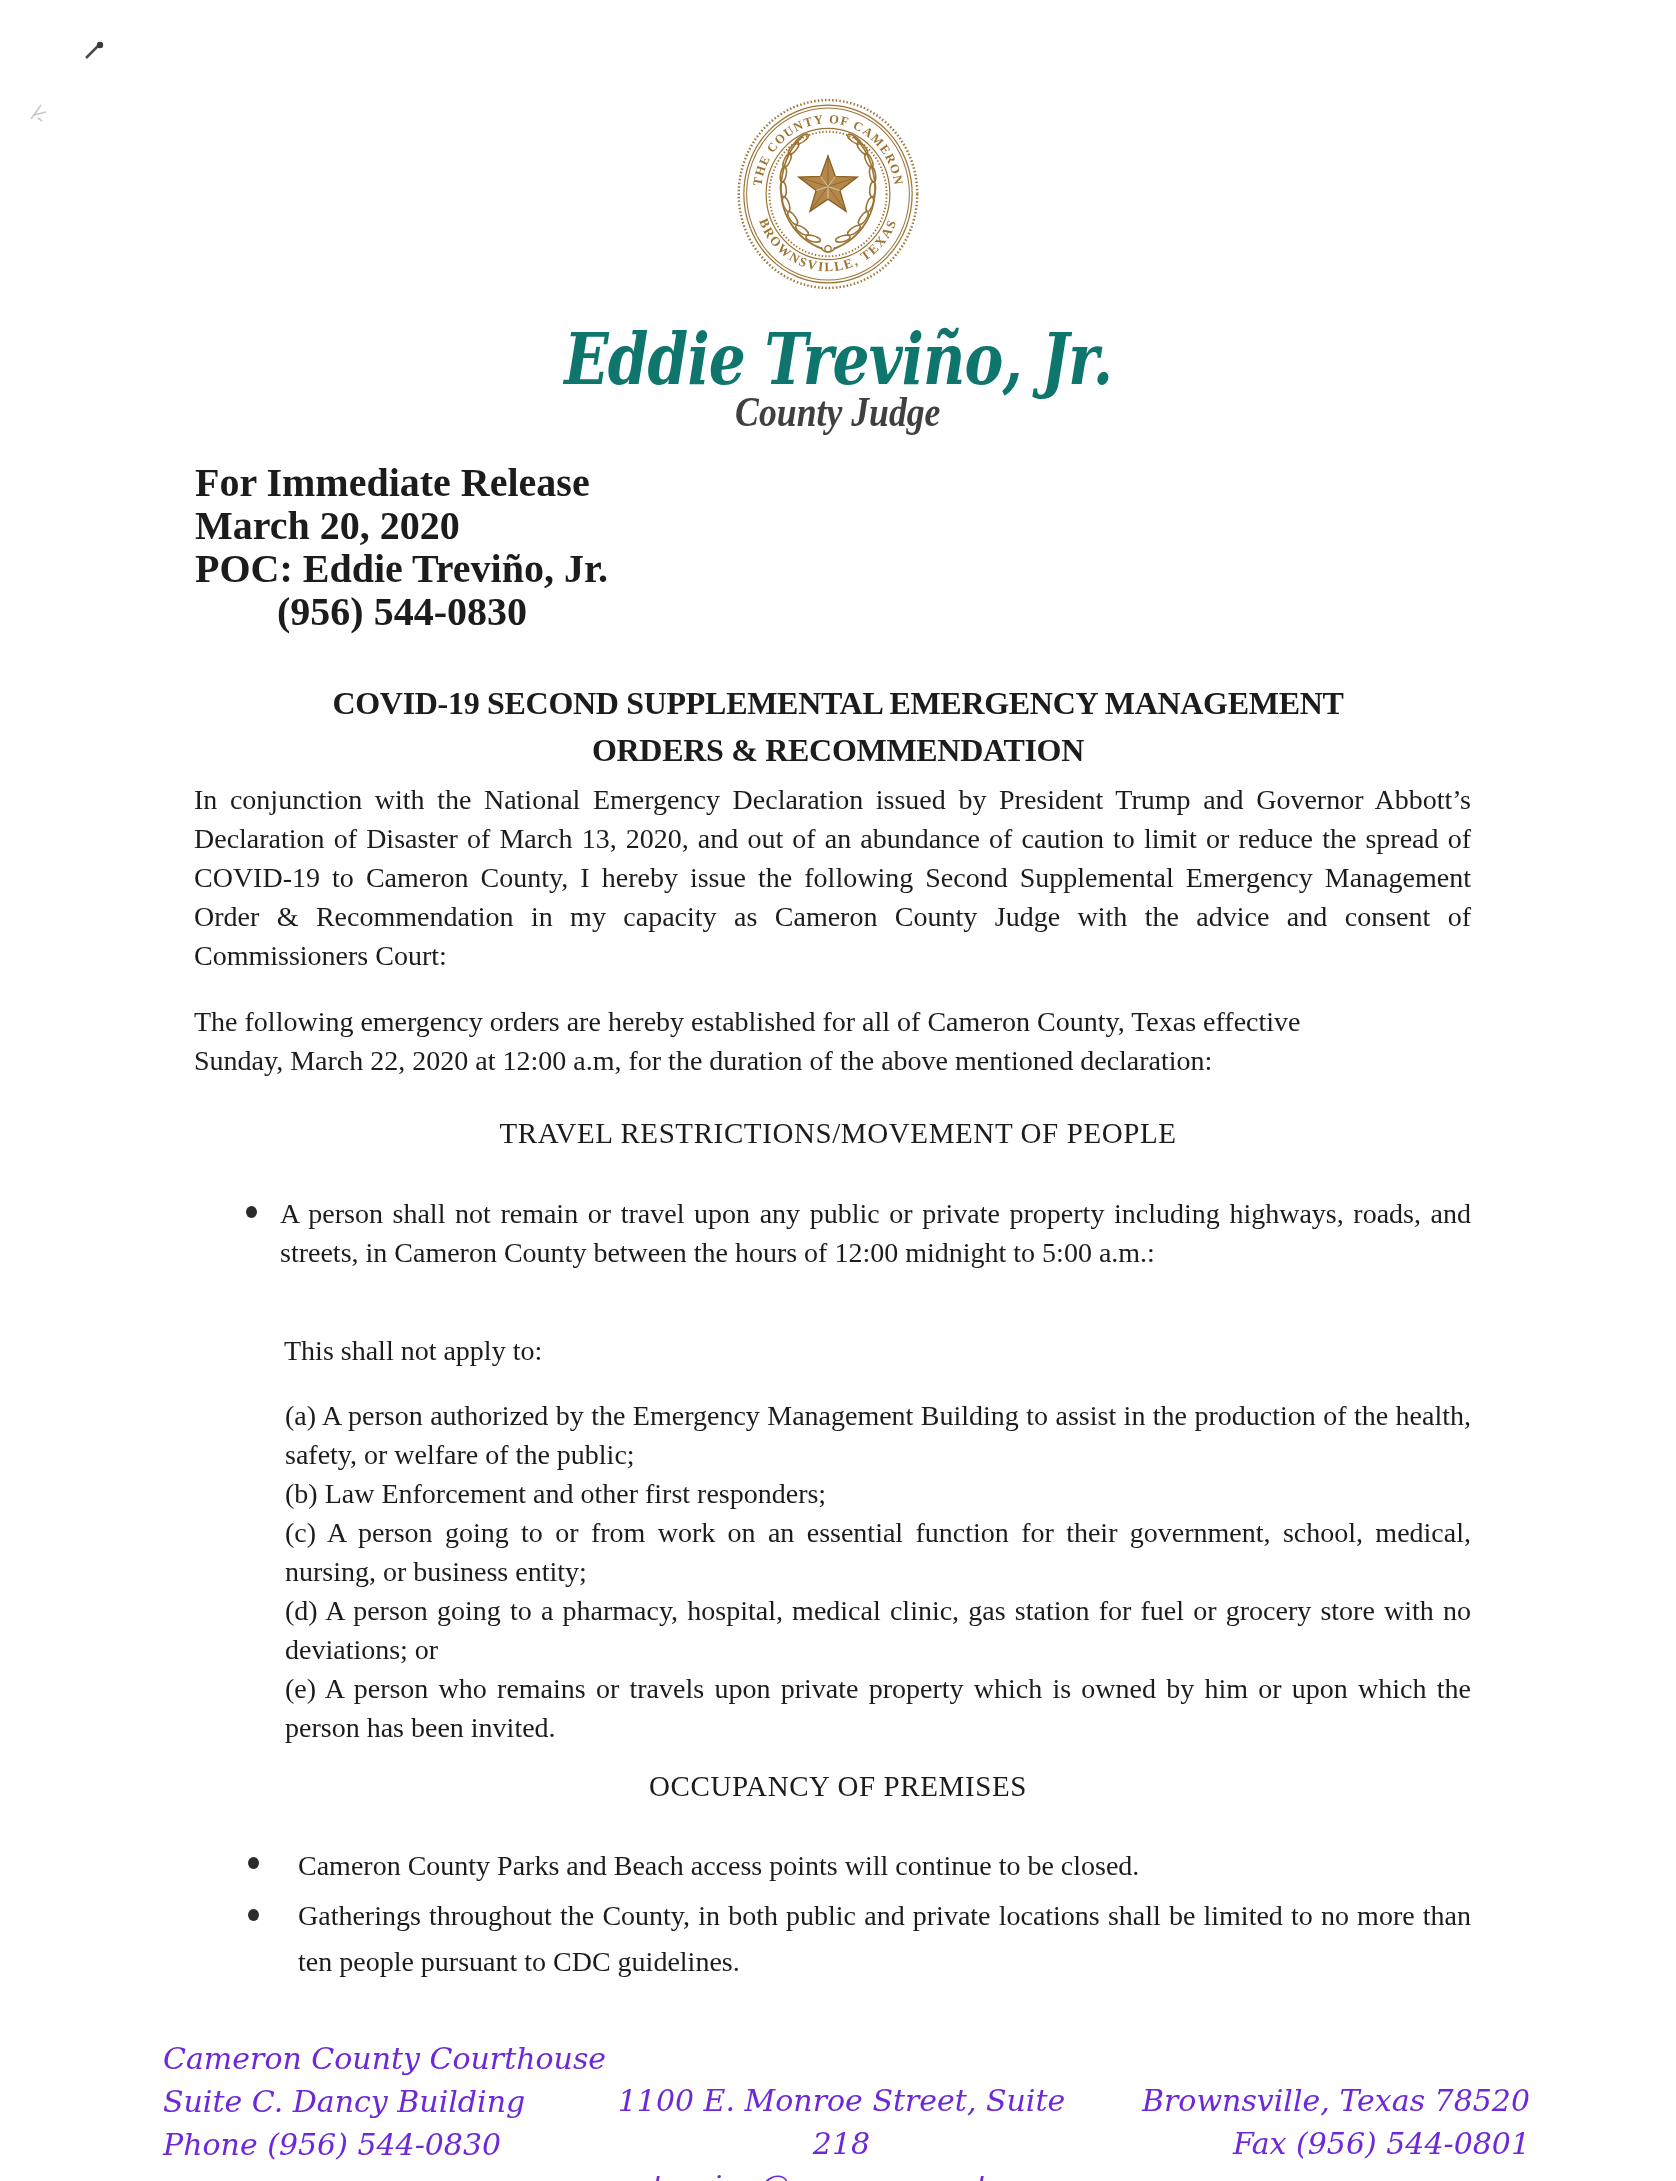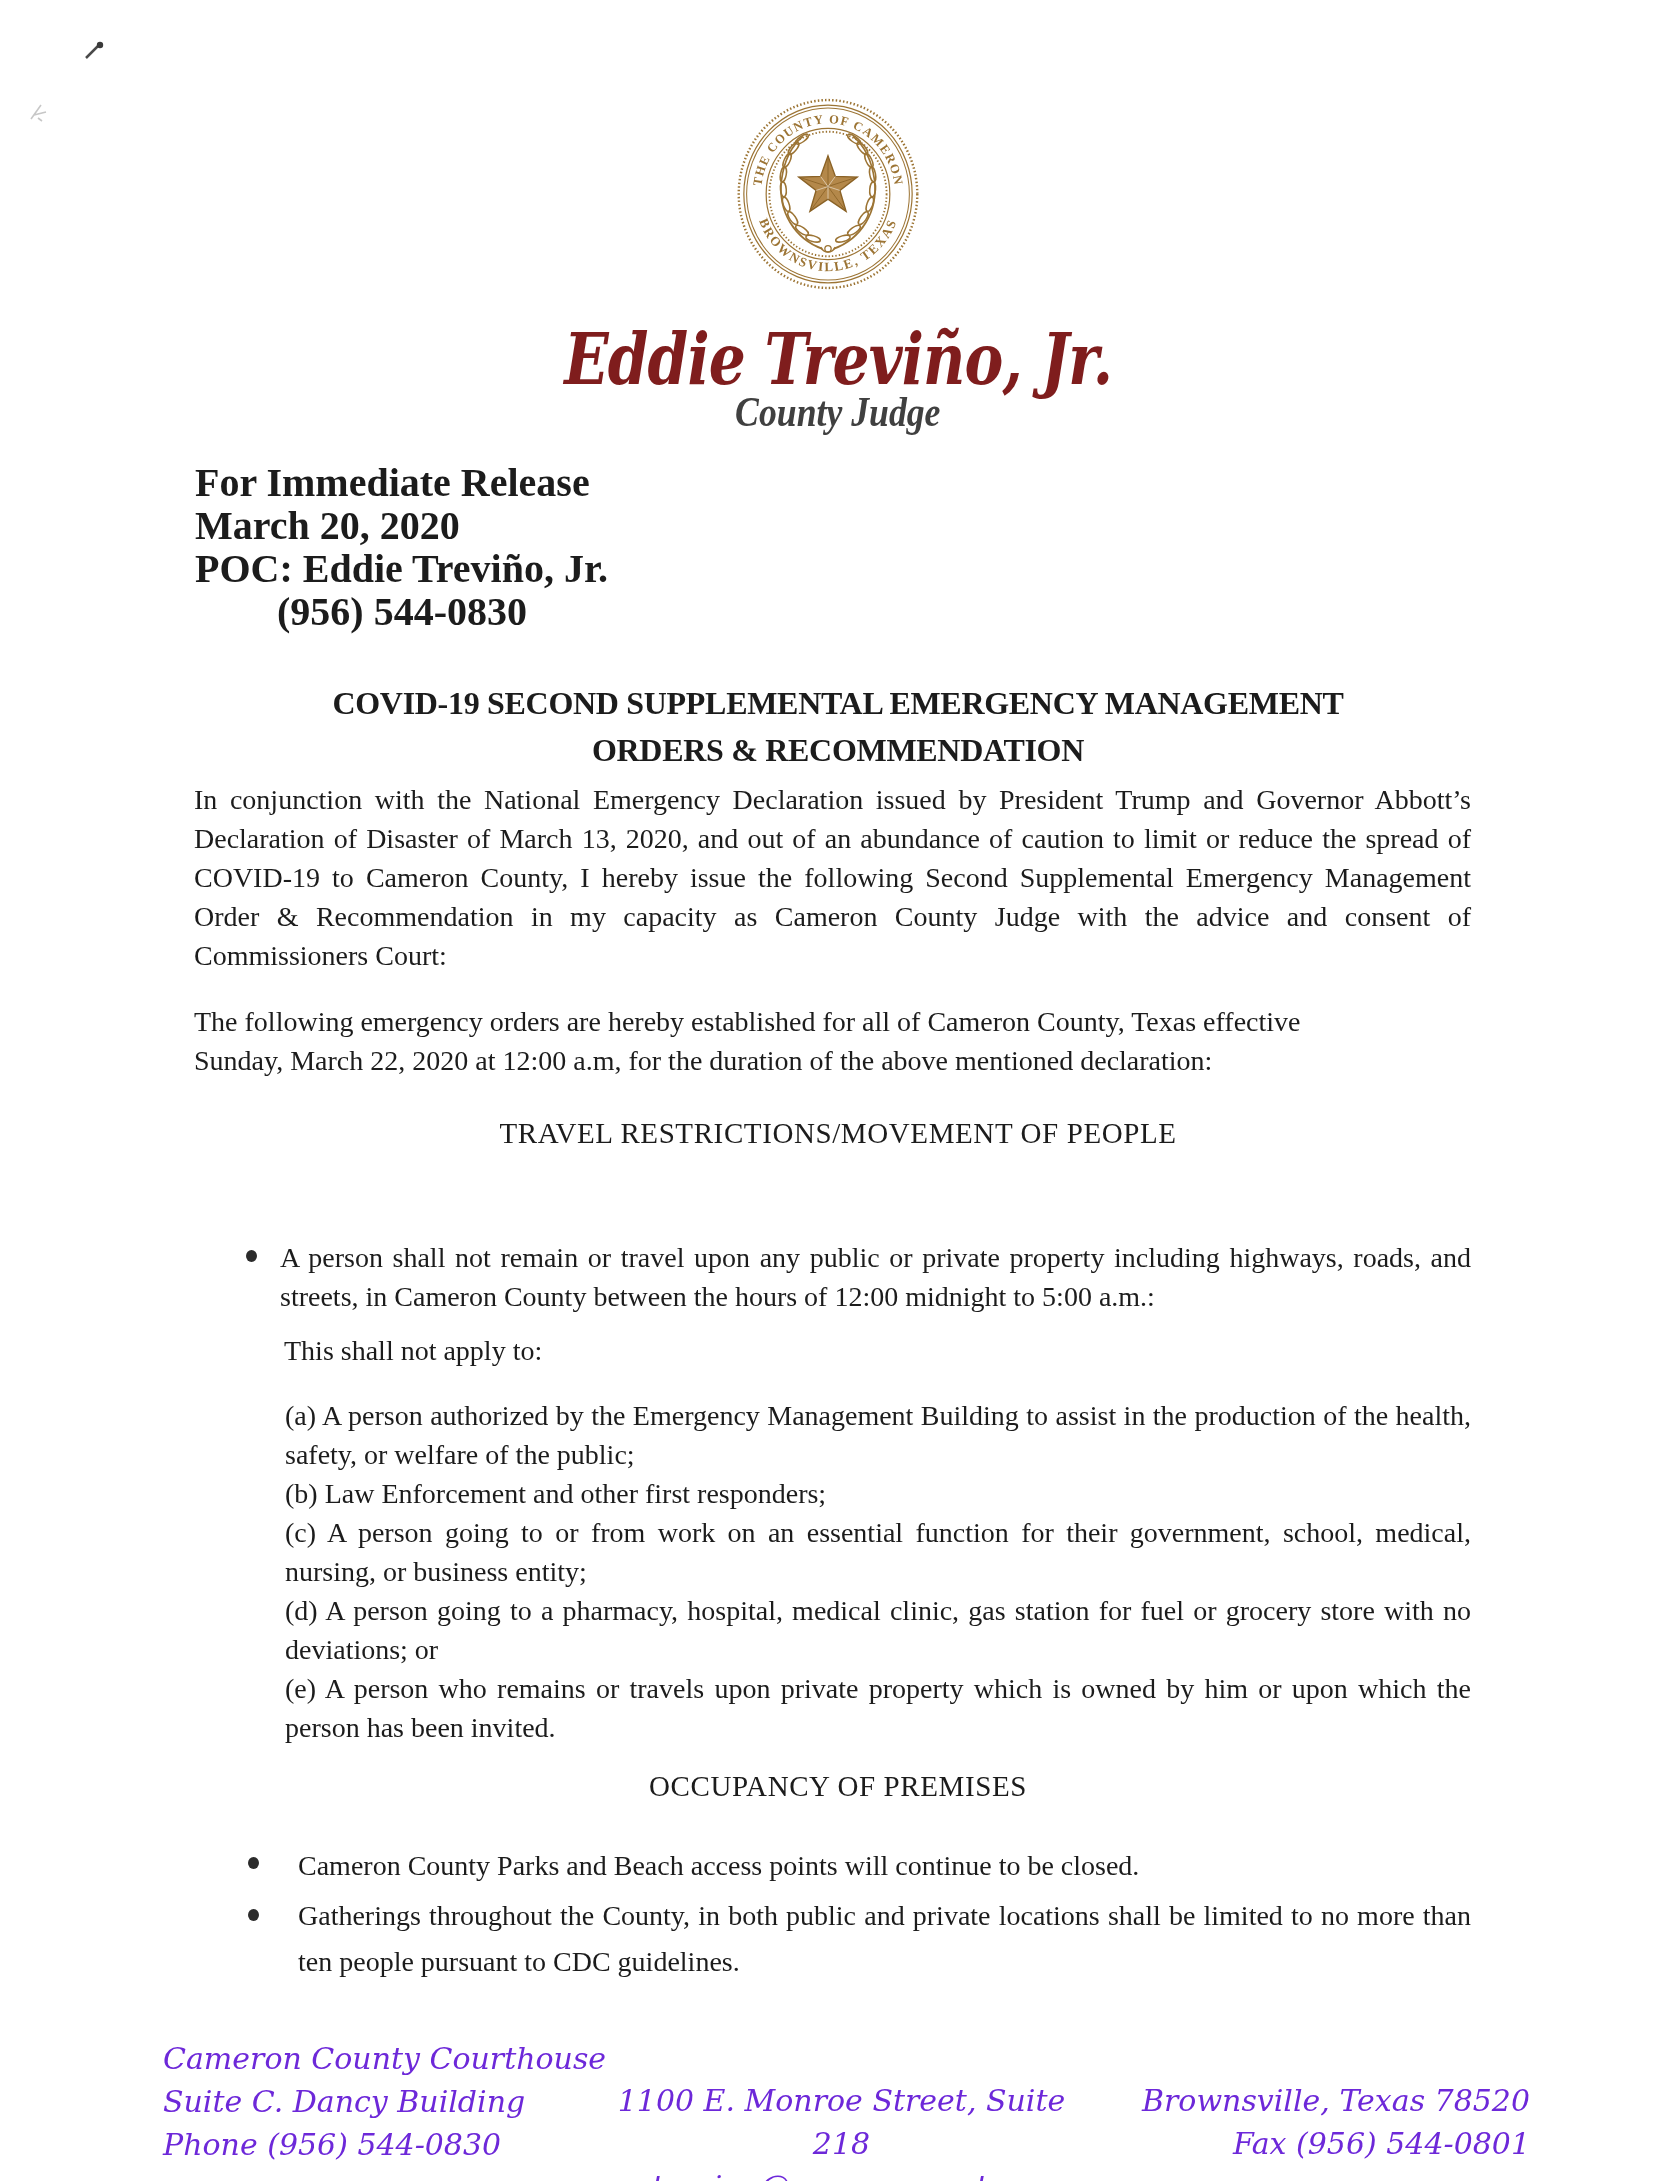--- a/index.html
+++ b/index.html
@@ -13,21 +13,21 @@
     margin:0 auto;
   }
   .abs{position:absolute;}
   
   .seal{left:735px;top:96px;width:186px;height:196px;}
   
   .judge-name{
     left:0;top:317px;width:100%;text-align:center;
     font-family:"DejaVu Serif", serif;
     font-style:italic;font-weight:bold;font-size:71px;
-    letter-spacing:-1px;color:#7f1d1d;
+    letter-spacing:-1px;color:#0f766e;
   }
   .judge-name .squeeze{display:inline-block;transform:scaleX(.82);}
   .judge-title{
     left:0;top:388px;width:100%;text-align:center;
     font-family:Liberation Serif, serif;
     font-style:italic;font-weight:600;font-size:42px;color:#404040;
   }
   .judge-title .squeeze{display:inline-block;transform:scaleX(.85);}
   
   .release{left:195px;top:461px;font-weight:bold;font-size:40px;line-height:43px;}
@@ -45,21 +45,21 @@
   .section-heading{
     left:0;width:100%;text-align:center;
     font-size:29px;letter-spacing:0.6px;
   }
   .h-travel{top:1117px;}
   .h-occupancy{top:1770px;}
   .dot{
     position:absolute;width:11px;height:12px;border-radius:50%;
     background:#2b2b2b;
   }
-  .bullet-travel{left:0;top:1194px;width:1676px;margin-top:44px;}
+  .bullet-travel{left:0;top:1194px;width:1676px;}
   .bullet-travel .dot{left:246px;top:12px;}
   .bullet-travel .btxt{margin-left:280px;width:1191px;}
   .apply-intro{left:284px;top:1331px;}
   .exceptions{left:285px;top:1396px;width:1186px;}
   .exceptions .exc{margin:0;}
   .occ-item1{left:0;top:1843px;width:1484px;}
   .occ-item2{left:0;top:1893px;width:1676px;}
   .occ-item1 .dot{left:248px;top:14px;}
   .occ-item2 .dot{left:248px;top:16px;}
   .occ-txt{margin-left:298px;width:1173px;line-height:46px;}

